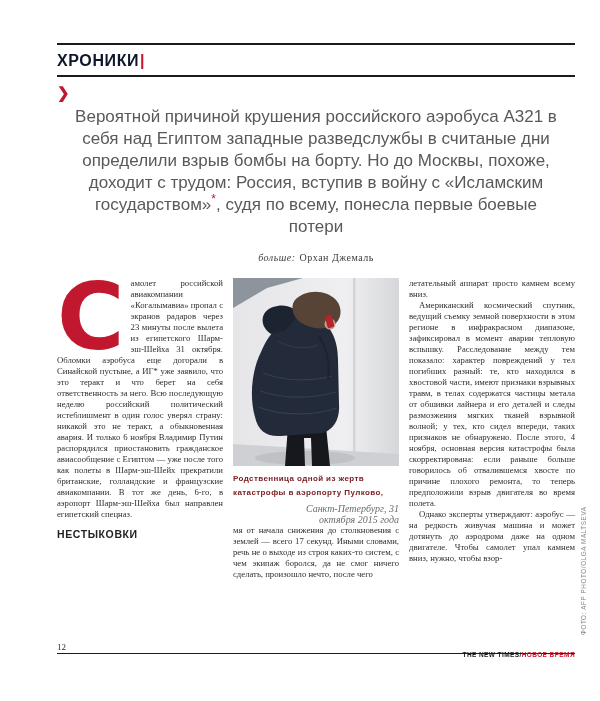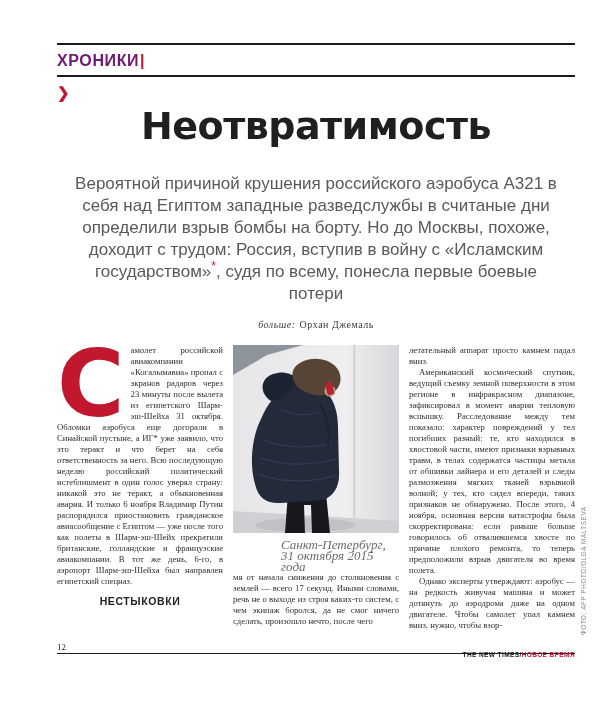--- a/index.html
+++ b/index.html
@@ -6,21 +6,21 @@
   .page{
     position:relative;width:600px;height:701px;background:#fff;overflow:hidden;
     font-family:"Liberation Sans",sans-serif;color:#1c1c1e;
   }
   .content{margin:0 25px 0 57px;width:518px;}
   .rule{border:none;border-top:2px solid #1b1b1d;margin:0;}
 
   .toprule{margin-top:43px;}
   .kicker{display:flex;align-items:baseline;padding:7px 0 5px 0;
     font-weight:bold;font-size:16px;letter-spacing:0.6px;}
-  .kicker .k-left{color:#701a75;text-align:center;}
+  .kicker .k-left{color:#0f172a;text-align:center;}
   .kicker .k-div{color:#c2182f;margin:0 1px;}
   .kicker .k-right{color:#c2182f;}
 
   .chevron{margin-top:9px;color:#c2182f;font-size:15px;font-weight:bold;line-height:14px;}
 
   .headline{margin-top:5px;text-align:center;font-weight:bold;font-size:38px;
     letter-spacing:-0.5px;color:#1f1f21;font-family:"DejaVu Sans",sans-serif;line-height:1.12;}
 
   .dek{margin:6px auto 0 auto;width:486px;text-align:center;color:#59595c;
     font-size:17px;line-height:1.3;font-weight:400;}
@@ -32,30 +32,30 @@
 
   .columns{display:flex;gap:10px;margin-top:15px;}
   .col{width:166px;font-family:"Liberation Serif",serif;font-size:8.7px;
     line-height:11px;color:#2e2e30;text-align:justify;}
   .col p{margin:0;}
 
   .dropcap{float:left;color:#c2182f;font-family:"DejaVu Sans",sans-serif;font-weight:bold;
     font-size:92px;line-height:72px;padding:4px 6px 0 0;}
 
   .subhead{font-family:"Liberation Sans",sans-serif;font-weight:bold;font-size:10.5px;
-    letter-spacing:0.6px;color:#232325;margin:9px 0 4px 0;text-align:center;}
+    letter-spacing:0.6px;color:#232325;margin:9px 0 4px 0;text-align:left;}
 
   .indent{text-indent:10px;}
 
   .photo{width:166px;height:188px;display:block;}
   .caption{margin-top:6px;}
   .caption .cap-bold{font-family:"Liberation Sans",sans-serif;font-weight:bold;font-size:8px;
     letter-spacing:0.4px;line-height:1.85;color:#7c2126;text-align:left;}
-  .caption .cap-italic{font-family:"Liberation Serif",serif;font-style:italic;font-size:13px;
-    color:#6b6b6d;margin-top:2px;text-align:left;margin-left:48px;}
+  .caption .cap-italic{font-family:"Liberation Serif",serif;font-style:italic;font-size:10px;
+    color:#6b6b6d;margin-top:2px;text-align:right;margin-left:48px;}
   .col2-body{margin-top:10px;font-family:Liberation Serif, serif;}
 
   .footer-rule{position:absolute;left:57px;right:25px;top:645px;border:none;border-top:1.5px solid #1b1b1d;}
   .page-number{position:absolute;left:57px;top:642px;font-family:"Liberation Serif",serif;
     font-size:9px;color:#2a2a2c;}
   .brand{position:absolute;right:25px;top:651px;font-weight:bold;font-size:6.5px;letter-spacing:0.4px;}
   .brand .br-black{color:#1b1b1d;}
   .brand .br-red{color:#c2182f;}
 
   .photo-credit{position:absolute;right:13px;top:495px;height:140px;
@@ -69,21 +69,20 @@
   <div class="content">
     <hr class="rule toprule">
     <div class="kicker">
       <span class="k-left">ХРОНИКИ</span>
         <span class="k-div">|</span>
     </div>
     <hr class="rule">
 
     <div class="chevron">❯</div>
 
-    <h1 class="headline">Неотвратимость</h1>
 
     <p class="dek"><span>Вероятной причиной крушения российского аэробуса А321 в себя над Египтом западные разведслужбы в считаные дни определили взрыв бомбы на борту. Но до Москвы, похоже, доходит с трудом: Россия, вступив в войну с «Исламским государством»</span><span class="star">*</span><span>, судя по всему, понесла первые боевые потери</span></p>
 
     <div class="byline">
       <span class="b-label">больше:</span><span class="b-name">Орхан Джемаль</span>
     </div>
 
     <div class="columns">
 
       <div class="col">
@@ -111,27 +110,28 @@
           <path d="M62,22 C72,11 93,11 103,22 C111,31 108,45 97,49 C85,53 69,48 63,40 C59,34 58,27 62,22 Z" fill="#584436"></path>
           <circle cx="97" cy="46" r="5.5" fill="#c7a089"></circle>
           <rect x="93" y="37" width="7" height="13" rx="2" fill="#b5242c" transform="rotate(-14 96 43)"></rect>
           <path d="M30,95 C50,103 76,104 99,98" stroke="#39435a" stroke-width="1.1" fill="none" opacity="0.8"></path>
           <path d="M27,113 C50,121 79,121 103,114" stroke="#39435a" stroke-width="1.1" fill="none" opacity="0.8"></path>
           <path d="M25,129 C48,138 81,138 104,130" stroke="#39435a" stroke-width="1.1" fill="none" opacity="0.8"></path>
           <path d="M45,63 C57,70 73,72 85,67" stroke="#39435a" stroke-width="1" fill="none" opacity="0.7"></path>
           <path d="M86,58 C94,71 97,87 95,101" stroke="#1a2130" stroke-width="2" fill="none" opacity="0.8"></path>
         </svg>
         <div class="caption">
+          <div class="cap-bold">Родственница одной из жертв катастрофы в аэропорту Пулково,</div>
           <div class="cap-italic">Санкт-Петербург, 31 октября 2015 года</div>
         </div>
         <p class="col2-body">мя от начала снижения до столкновения с землей — всего 17 секунд. Иными словами, речь не о выходе из строя каких-то систем, с чем экипаж боролся, да не смог ничего сделать, произошло нечто, после чего</p>
       </div>
 
       <div class="col">
-        <p>летательный аппарат просто камнем падал вниз.</p>
+        <p>летательный аппарат просто камнем всему вниз.</p>
         <p class="indent">Американский космический спутник, ведущий съемку земной поверхности в этом регионе в инфракрасном диапазоне, зафиксировал в момент аварии тепловую вспышку. Расследование между тем показало: характер повреждений у тел погибших разный: те, кто находился в хвостовой части, имеют признаки взрывных травм, в телах содержатся частицы метала от обшивки лайнера и его деталей и следы размозжения мягких тканей взрывной волной; у тех, кто сидел впереди, таких признаков не обнаружено. После этого, 4 ноября, основная версия катастрофы была скорректирована: если раньше больше говорилось об отвалившемся хвосте по причине плохого ремонта, то теперь предположили взрыв двигателя во время полета.</p>
         <p class="indent">Однако эксперты утверждают: аэробус — на редкость живучая машина и может дотянуть до аэродрома даже на одном двигателе. Чтобы самолет упал камнем вниз, нужно, чтобы взор-</p>
       </div>
 
     </div>
   </div>
 
   <hr class="footer-rule">
   <div class="page-number">12</div>
   <div class="brand">

